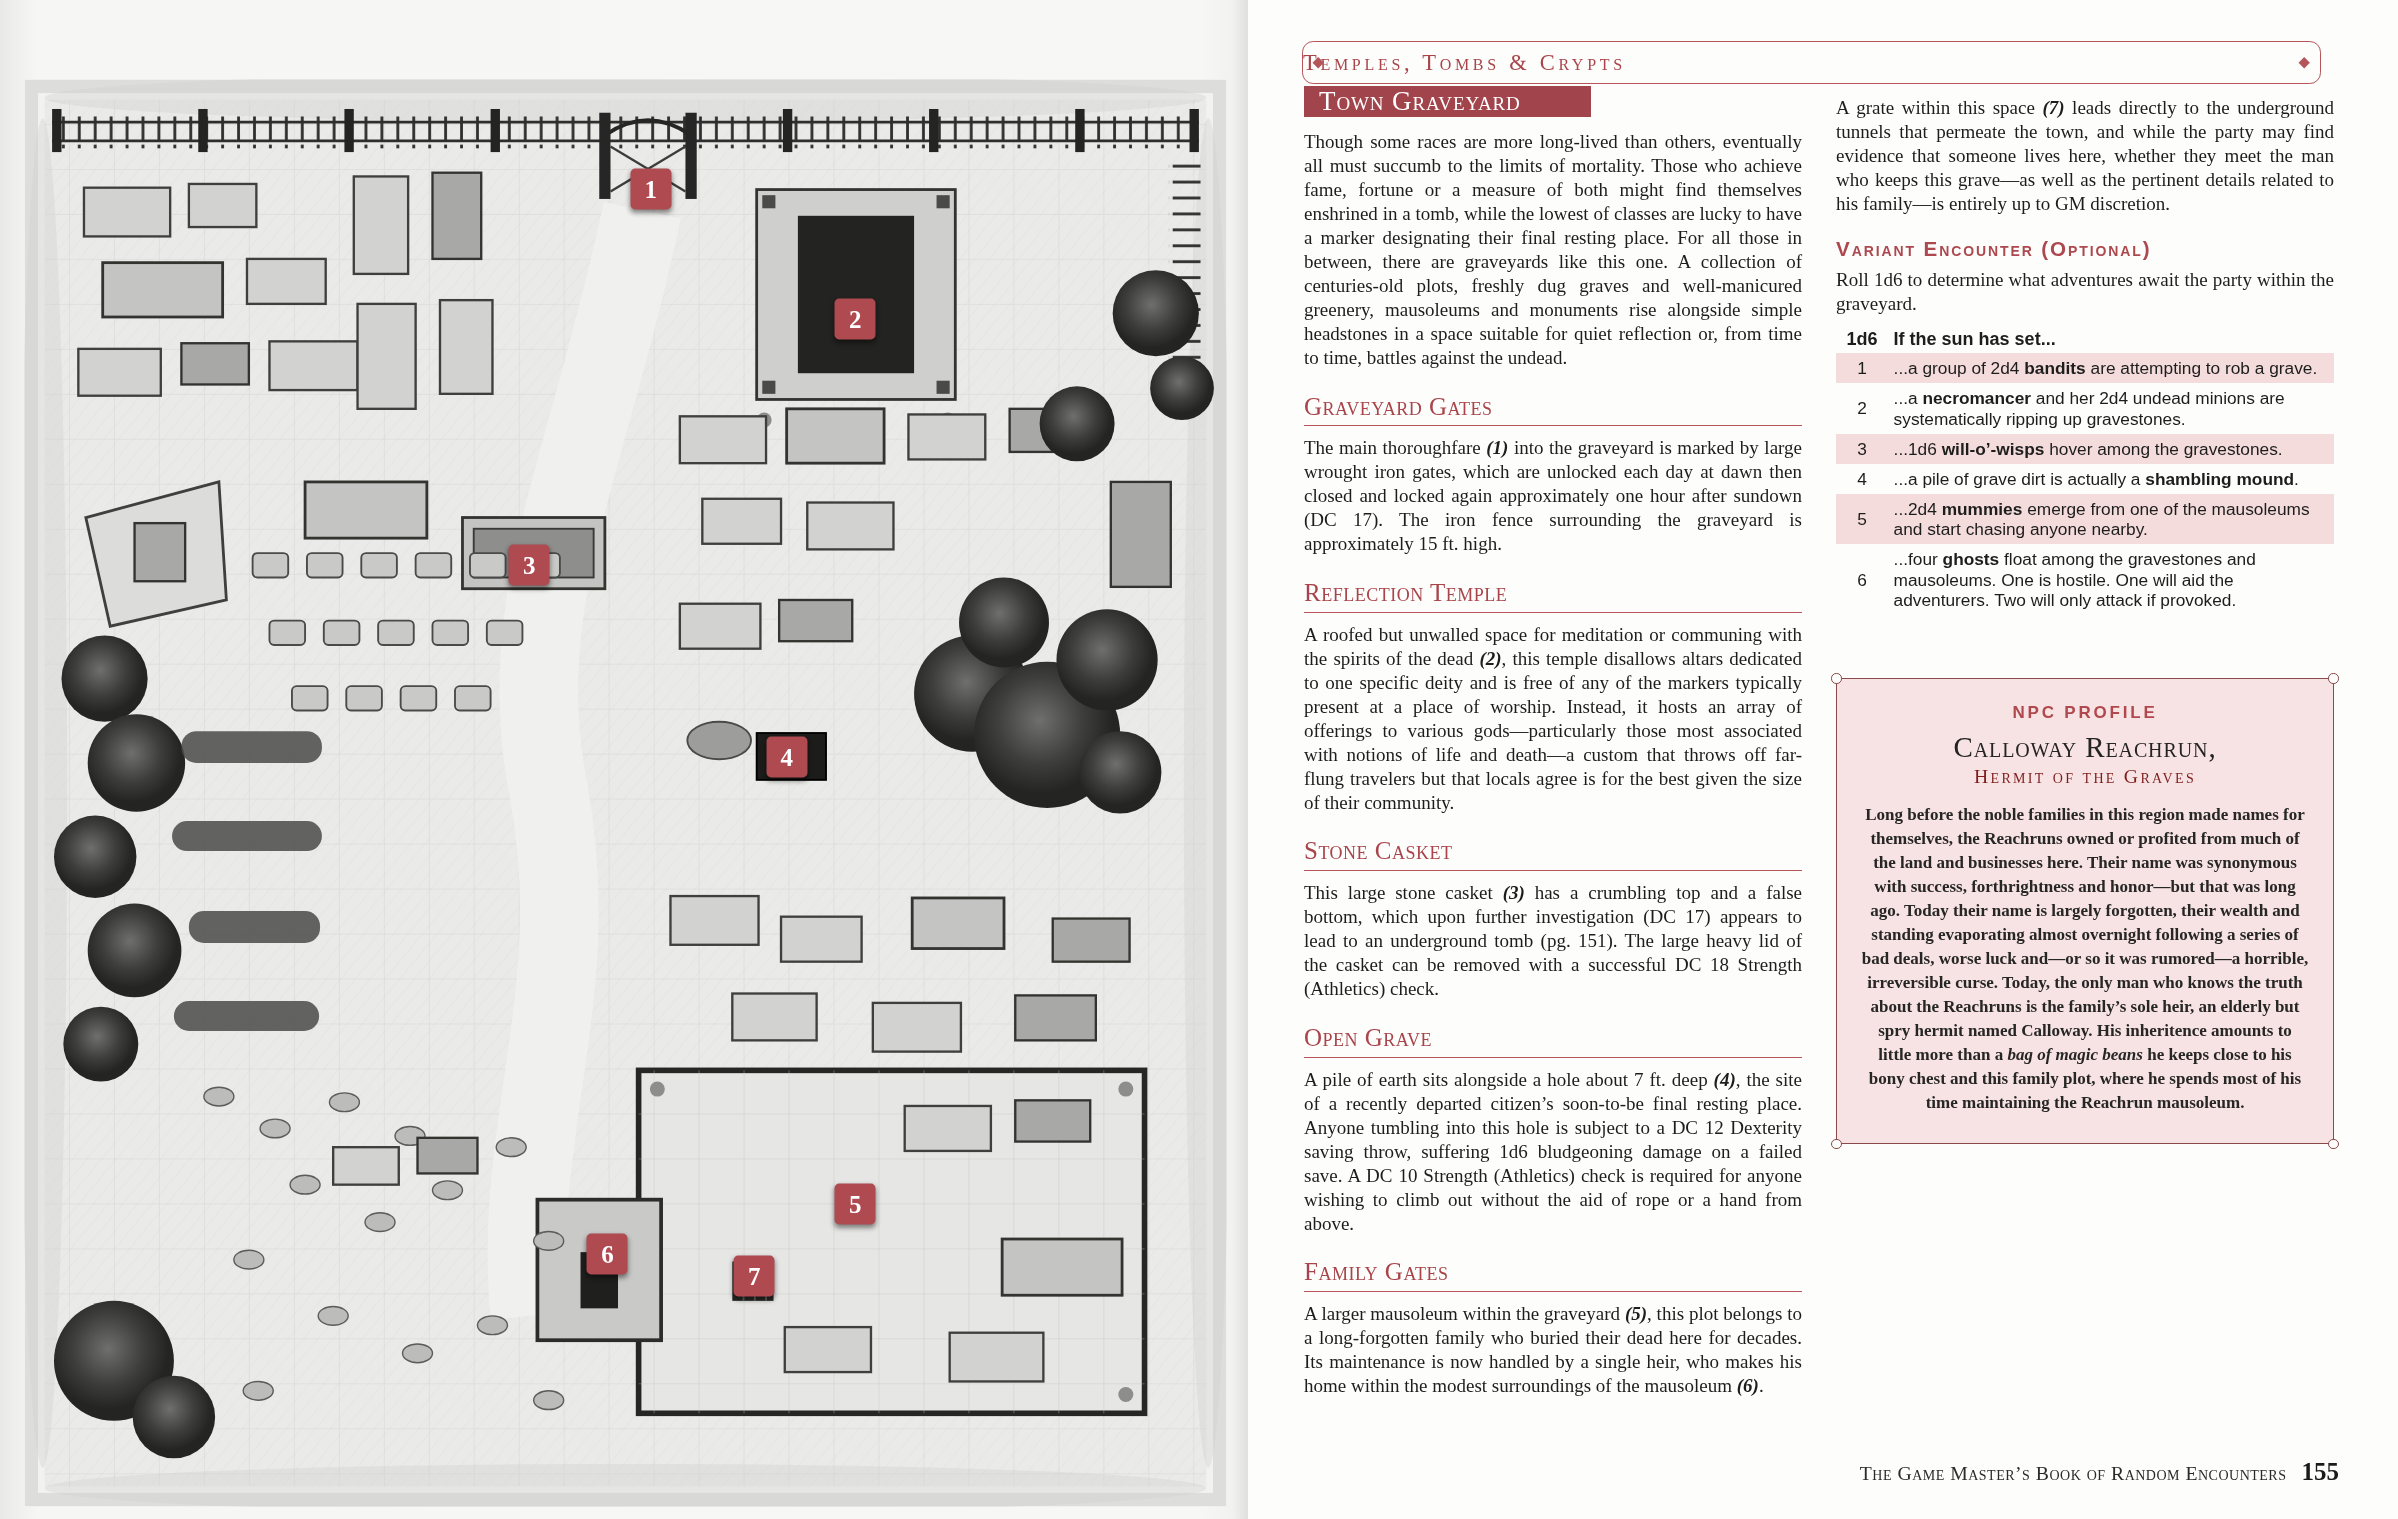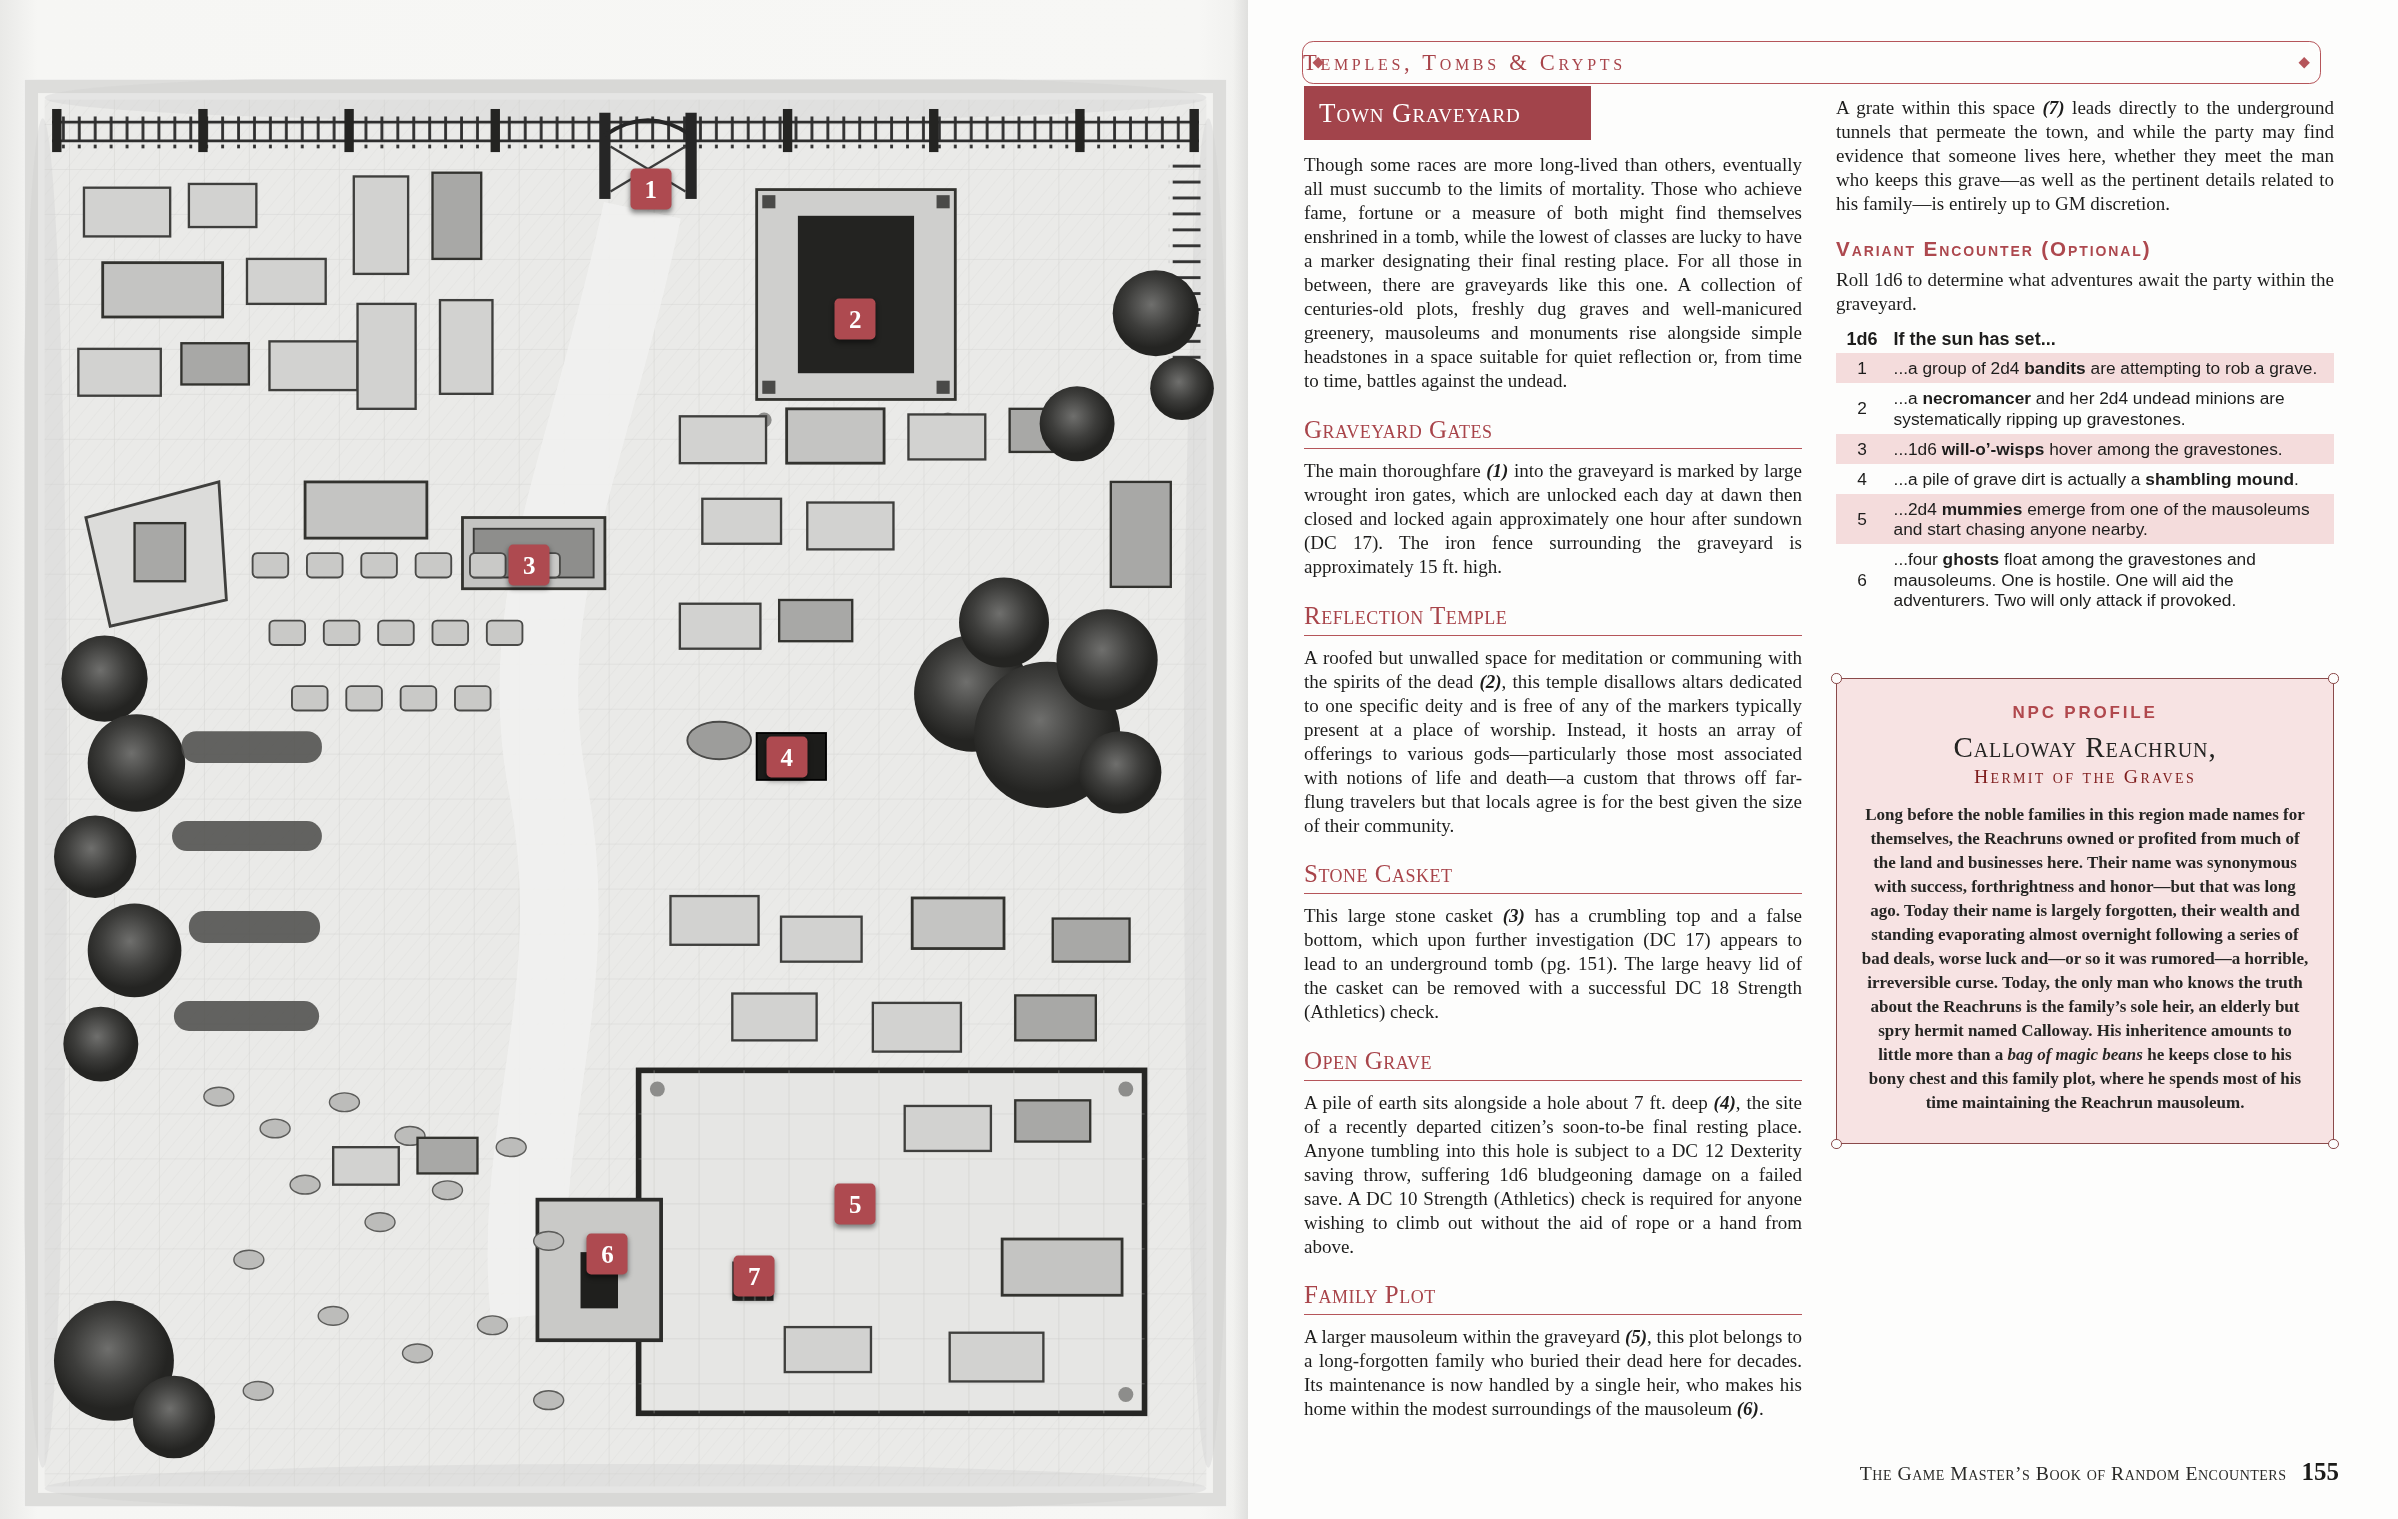--- a/index.html
+++ b/index.html
@@ -37,21 +37,21 @@
             display:flex; align-items:center; }
   .banner-title { font-variant:small-caps; font-size:22.5px; letter-spacing:3.7px; color:#a8444a; }
   .finial { position:absolute; top:50%; width:8.4px; height:8.4px; background:#b5555a;
             transform:translateY(-50%) rotate(45deg); }
   .finial.l { left:11.2px; } .finial.r { right:11.2px; }
 
   .col { position:absolute; width:498px; }
   .col-left  { left:56px;  top:86px; }
   .col-right { left:588px; top:96px; }
 
-  .title-bar { width:287px; height:54px; background:#a2444b; color:#fff;
+  .title-bar { width:287px; height:31px; background:#a2444b; color:#fff;
                display:flex; align-items:center; padding-left:15px;
                font-variant:small-caps; font-size:27px; letter-spacing:0.9px; margin-bottom:13px; }
 
   .body-p { font-size:19px; line-height:24px; text-align:justify; }
   .body-p b { font-style:italic; }
 
   .sec { margin-top:22.5px; }
   .sec-h { font-variant:small-caps; font-size:25px; letter-spacing:0.5px; color:#a8444a;
            border-bottom:1.4px solid #b5555a; padding-bottom:4.7px; margin-bottom:10.3px; }
 
@@ -321,21 +321,21 @@
     </div>
     <div class="sec">
       <div class="sec-h">Stone Casket</div>
       <p class="body-p">This large stone casket <b>(3)</b> has a crumbling top and a false bottom, which upon further investigation (DC 17) appears to lead to an underground tomb (pg. 151). The large heavy lid of the casket can be removed with a successful DC 18 Strength (Athletics) check.</p>
     </div>
     <div class="sec">
       <div class="sec-h">Open Grave</div>
       <p class="body-p">A pile of earth sits alongside a hole about 7 ft. deep <b>(4)</b>, the site of a recently departed citizen’s soon-to-be final resting place. Anyone tumbling into this hole is subject to a DC 12 Dexterity saving throw, suffering 1d6 bludgeoning damage on a failed save. A DC 10 Strength (Athletics) check is required for anyone wishing to climb out without the aid of rope or a hand from above.</p>
     </div>
     <div class="sec">
-      <div class="sec-h">Family Plot</div>
+      <div class="sec-h">Family Gates</div>
       <p class="body-p">A larger mausoleum within the graveyard <b>(5)</b>, this plot belongs to a long-forgotten family who buried their dead here for decades. Its maintenance is now handled by a single heir, who makes his home within the modest surroundings of the mausoleum <b>(6)</b>.</p>
     </div>
   </div>
 
   <div class="col col-right">
     <p class="body-p">A grate within this space <b>(7)</b> leads directly to the underground tunnels that permeate the town, and while the party may find evidence that someone lives here, whether they meet the man who keeps this grave—as well as the pertinent details related to his family—is entirely up to GM discretion.</p>
 
     <div class="variant-h">Variant Encounter (Optional)</div>
     <p class="body-p">Roll 1d6 to determine what adventures await the party within the graveyard.</p>
 

